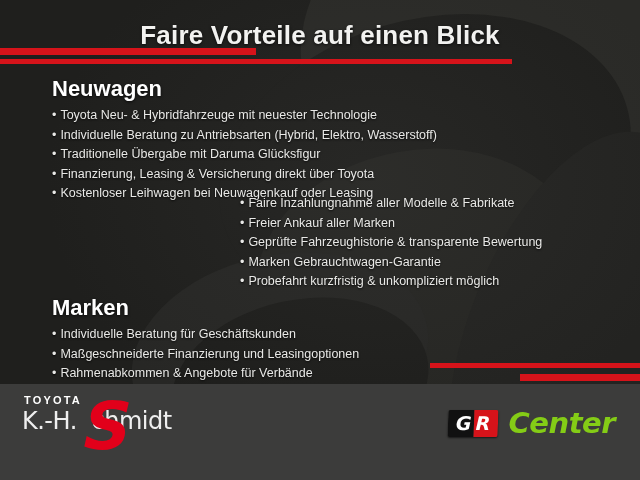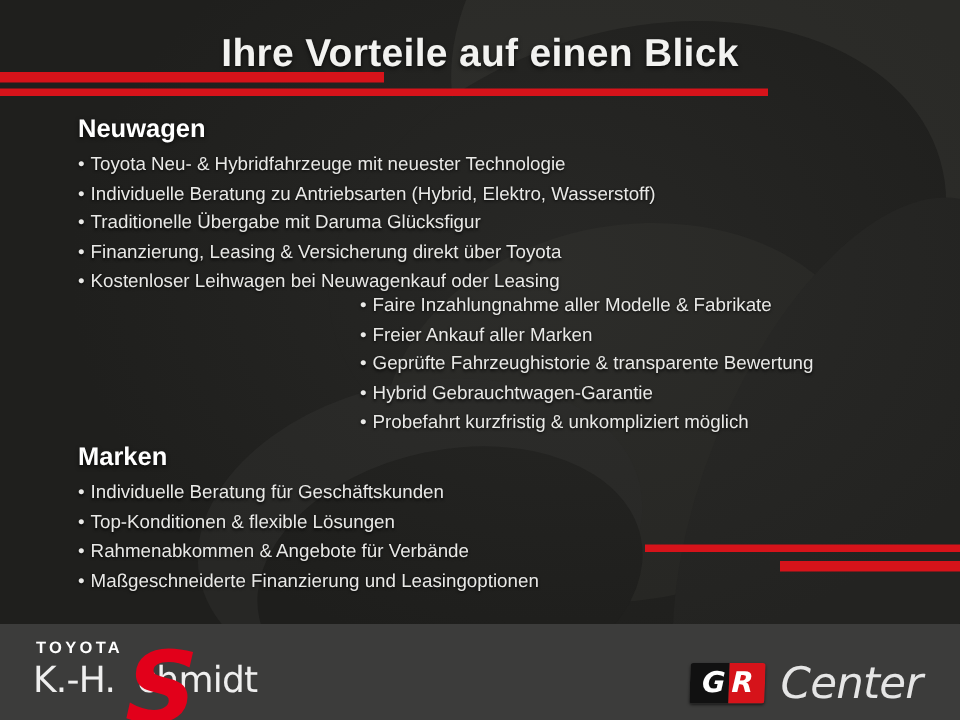--- a/index.html
+++ b/index.html
@@ -91,21 +91,21 @@
     font-size: 26px;
     font-weight: bold;
     letter-spacing: 0.2px;
     text-shadow: 0 1px 3px rgba(0,0,0,0.7);
   }
 
   
   .section { position: absolute; }
   .section .sec-title {
     color: #ffffff;
-    font-size: 17px;
+    font-size: 22px;
     font-weight: bold;
     margin: 0 0 4px 0;
     text-shadow: 0 1px 3px rgba(0,0,0,0.75);
   }
   .section ul {
     list-style: none;
     margin: 0;
     padding: 0;
   }
   .section li {
@@ -122,21 +122,21 @@
 
   .sec-neuwagen     { left: 52px;  top: 76px;  }
   .sec-neuwagen .sec-title { padding-left: 0; }
   .sec-gebraucht    { left: 240px; top: 194px; }
   .sec-gewerbe      { left: 52px;  top: 295px; }
 
   
   .footer {
     position: absolute;
     left: 0; right: 0; bottom: 0;
-    height: 64px;
+    height: 96px;
     background: #3c3c3b;
     text-align: right;
   }
 
   
   .logo-khs {
     position: absolute;
     left: 22px;
     top: 10px;
     width: 230px;
@@ -206,44 +206,44 @@
     color: #ffffff;
     font-size: 19px;
     font-weight: bold;
     font-style: italic;
     padding: 0 8px 0 2px;
     line-height: 27px;
     font-family: "DejaVu Sans", sans-serif;
   }
   .gr-center-word {
     margin-left: 10px;
-    color: #e5e5e5;
+    color: #84cc16;
     font-size: 29px;
-    font-weight: normal;
+    font-weight: bold;
     font-style: italic;
     letter-spacing: -0.5px;
     font-family: "DejaVu Sans", sans-serif;
   }
 </style>
 </head>
 <body>
 
 <div id="stage">
 
   <div class="bg-layer">
     <div class="swoosh s1"></div>
     <div class="swoosh s2"></div>
     <div class="swoosh s3"></div>
     <div class="swoosh s4"></div>
     <div class="swoosh s5"></div>
     <div class="swoosh s6"></div>
     <div class="vignette"></div>
   </div>
 
-  <div class="headline">Ihre Vorteile auf einen Blick</div>
+  <div class="headline">Faire Vorteile auf einen Blick</div>
 
   <div class="rule top-thick"></div>
   <div class="rule top-thin"></div>
   <div class="rule bot-thin"></div>
   <div class="rule bot-thick"></div>
 
   <div class="section sec-neuwagen">
     <div class="sec-title">Neuwagen</div>
     <ul>
       <li><span class="bullet">•</span><span>Toyota Neu- &amp; Hybridfahrzeuge mit neuester Technologie</span></li>
@@ -252,32 +252,31 @@
       <li><span class="bullet">•</span><span>Finanzierung, Leasing &amp; Versicherung direkt über Toyota</span></li>
       <li><span class="bullet">•</span><span>Kostenloser Leihwagen bei Neuwagenkauf oder Leasing</span></li>
     </ul>
   </div>
 
   <div class="section sec-gebraucht">
     <ul>
       <li><span class="bullet">•</span><span>Faire Inzahlungnahme aller Modelle &amp; Fabrikate</span></li>
       <li><span class="bullet">•</span><span>Freier Ankauf aller Marken</span></li>
       <li><span class="bullet">•</span><span>Geprüfte Fahrzeughistorie &amp; transparente Bewertung</span></li>
-      <li><span class="bullet">•</span><span>Hybrid Gebrauchtwagen-Garantie</span></li>
+      <li><span class="bullet">•</span><span>Marken Gebrauchtwagen-Garantie</span></li>
       <li><span class="bullet">•</span><span>Probefahrt kurzfristig &amp; unkompliziert möglich</span></li>
     </ul>
   </div>
 
   <div class="section sec-gewerbe">
     <div class="sec-title">Marken</div>
     <ul>
       <li><span class="bullet">•</span><span>Individuelle Beratung für Geschäftskunden</span></li>
-      <li><span class="bullet">•</span><span>Top-Konditionen &amp; flexible Lösungen</span></li>
+      <li><span class="bullet">•</span><span>Maßgeschneiderte Finanzierung und Leasingoptionen</span></li>
       <li><span class="bullet">•</span><span>Rahmenabkommen &amp; Angebote für Verbände</span></li>
-      <li><span class="bullet">•</span><span>Maßgeschneiderte Finanzierung und Leasingoptionen</span></li>
     </ul>
   </div>
 
   <div class="footer">
 
     <div class="logo-khs">
       <div class="toyota-word">TOYOTA</div>
       <div class="khs-word"><span>K.-H.</span><span style="visibility:hidden;">S</span><span>chmidt</span></div>
       <div class="khs-s">S</div>
     </div>

